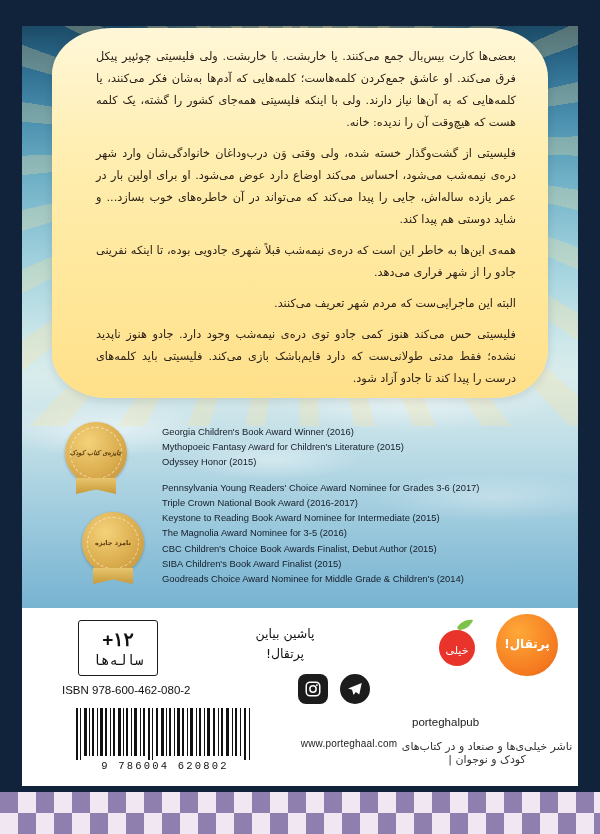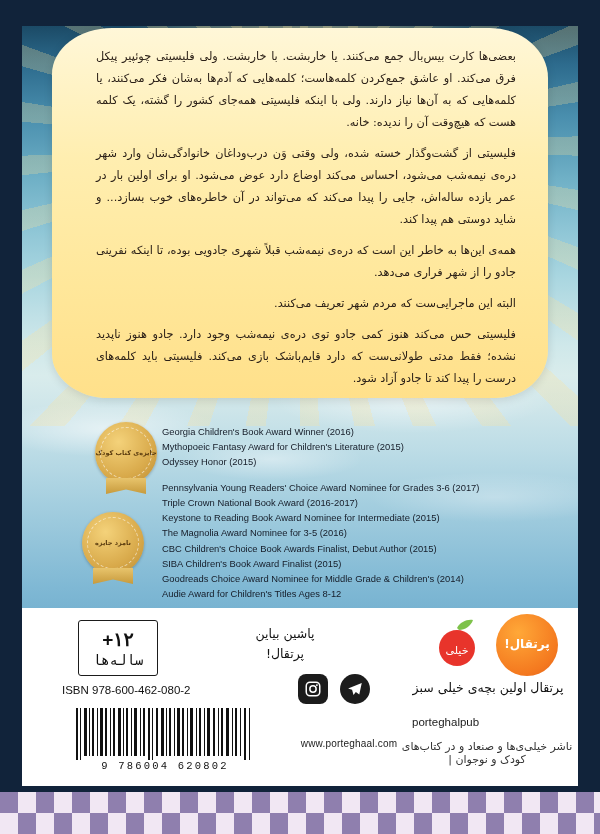--- a/index.html
+++ b/index.html
@@ -162,21 +162,21 @@
     font-weight: bold;
   }
   .seal-ribbon {
     position: absolute;
     bottom: -10px; left: 50%;
     transform: translateX(-50%);
     width: 40px; height: 16px;
     background: linear-gradient(180deg, #e8c46c, #c79a3c);
     clip-path: polygon(0 0, 100% 0, 100% 100%, 50% 72%, 0 100%);
   }
-  .seal-1 { left: 73px; top: 4px; }
+  .seal-1 { left: 43px; top: 4px; font-style: italic; }
   .seal-2 { left: 60px; top: 94px; }
   
   .bottom-band {
     position: absolute;
     left: 22px; top: 608px;
     width: 556px; height: 178px;
     background: #ffffff;
   }
   .band-inner { position: absolute; left:0; top:0; right:0; bottom:0;padding-left:40px; }
   .age-box {
@@ -382,21 +382,20 @@
         <div class="award-line">Odyssey Honor (2015)</div>
       </div>
       <div class="award-group">
         <div class="award-line">Pennsylvania Young Readers' Choice Award Nominee for Grades 3-6 (2017)</div>
         <div class="award-line">Triple Crown National Book Award (2016-2017)</div>
         <div class="award-line">Keystone to Reading Book Award Nominee for Intermediate (2015)</div>
         <div class="award-line">The Magnolia Award Nominee for 3-5 (2016)</div>
         <div class="award-line">CBC Children's Choice Book Awards Finalist, Debut Author (2015)</div>
         <div class="award-line">SIBA Children's Book Award Finalist (2015)</div>
         <div class="award-line">Goodreads Choice Award Nominee for Middle Grade &amp; Children's (2014)</div>
-        <div class="award-line">Audie Award for Children's Titles Ages 8-12</div>
       </div>
     </div>
   </div>
 
   <div class="bottom-band">
     <div class="band-inner">
 
       <div class="age-box">
         <div class="age-num">+۱۲</div>
         <div class="age-label">ساله‌ها</div>
@@ -481,21 +480,20 @@
           <path d="M31 14c10 0 18 8 18 18s-8 18-18 18-18-8-18-18 8-18 18-18z" fill="#e8342b"></path>
           <path d="M31 12c3-6 10-9 16-8-2 6-8 10-14 10z" fill="#7ec24a"></path>
           <text x="31" y="38" font-family="DejaVu Sans" font-size="11" fill="#ffffff" text-anchor="middle">خیلی</text>
         </svg>
       </div>
 
       <div class="logo-porteghal">
         <div class="logo-porteghal-text">پرتقال!</div>
       </div>
 
-      <div class="pub-tagline">پرتقال اولین بچه‌ی خیلی سبز</div>
       <div class="pub-subtagline">ناشر خیلی‌ی‌ها و صنعاد و در کتاب‌های کودک و نوجوان |</div>
     </div>
   </div>
 
   <div class="frame-top"></div>
   <div class="frame-left"></div>
   <div class="frame-right"></div>
 
   <div class="checker">
     <div class="checker-top"></div>

